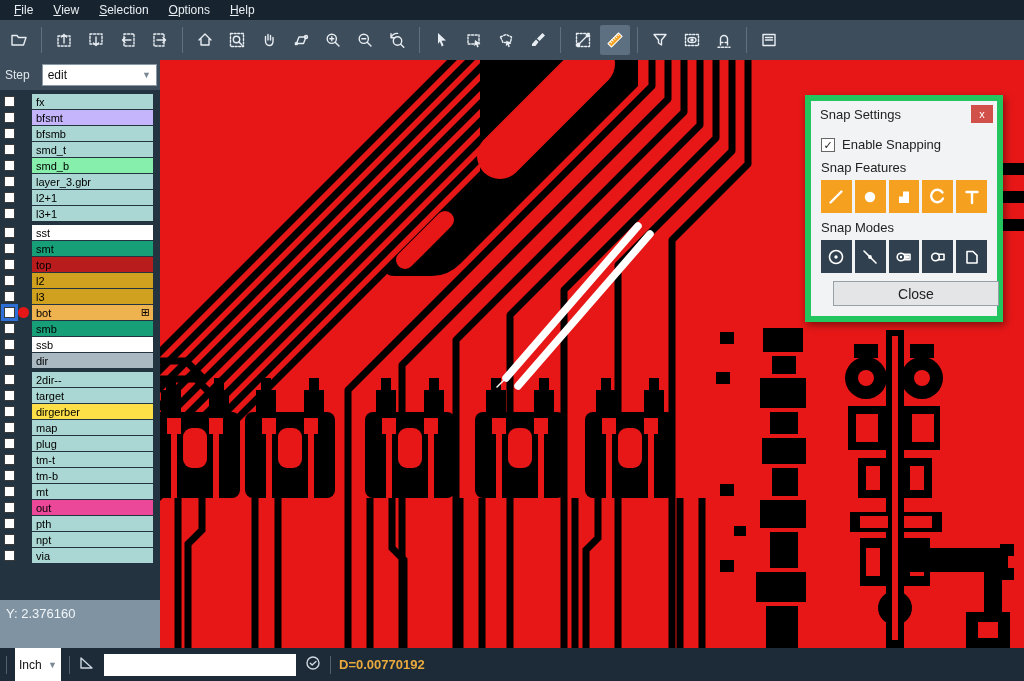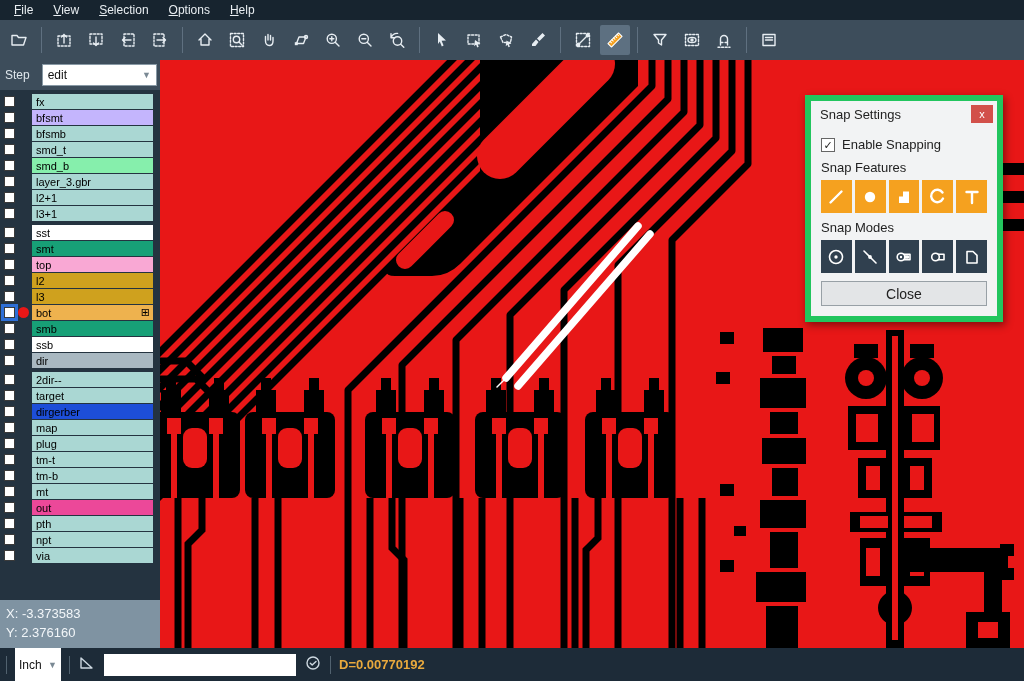--- a/index.html
+++ b/index.html
@@ -45,21 +45,21 @@
   .dlg-body { padding:2px 10px 10px; }
   .chk-row { display:flex; align-items:center; gap:7px; margin:8px 0; }
   .chk { width:14px; height:14px; background:#fff; border:1px solid #666; font-size:11px; line-height:12px; text-align:center; color:#222; flex:none; }
   .sec-label { margin:7px 0 5px; }
   .btn-row { display:flex; gap:3px; }
   .fbtn,.mbtn { width:33px; height:33px; display:flex; align-items:center; justify-content:center; border:none; padding:0; }
   .fbtn { background:#f5a11f; }
   .mbtn { background:#30404f; }
   .fbtn svg { stroke:#fff; fill:none; stroke-width:2.4; stroke-linecap:round; }
   .mbtn svg { stroke:#fff; fill:none; stroke-width:1.6; stroke-linecap:round; stroke-linejoin:round; }
-  .close-btn { margin-top:8px; width:100%; height:25px; background:#e3e5e7; border:1px solid #98a0a6; font-size:14px; color:#222; font-family:inherit; }
+  .close-btn { margin-top:8px; width:100%; height:25px; background:#e3e5e7; border:1px solid #98a0a6; font-size:14px; color:#222; font-family:inherit;margin-left:12px; }
   
   .statusbar { height:33px; background:#1d2b38; display:flex; align-items:center; font-size:12px; color:#cdd8e0; gap:8px; padding:0 6px; }
   .vsep { width:1px; height:18px; background:#51626f; }
   .unit-select { width:46px; height:33px; background:#fff; color:#111; display:flex; align-items:center; justify-content:space-between; padding:0 4px; font-size:12px; }
   .meas-input { width:192px; height:22px; background:#fff; border:none; outline:none; }
   .sicon svg { stroke:#cdd8e0; fill:none; stroke-width:1.4; stroke-linecap:round; stroke-linejoin:round; }
   .dist { color:#e9a93d; font-size:13px; font-weight:bold; }
 </style>
 </head>
 <body>
@@ -294,21 +294,21 @@
           <div class="layer-row">
             <span class="cb"></span>
             <span class="ind"></span>
             <span class="lab" style="background: rgb(23, 160, 119);">
               <span>smt</span>
             </span>
           </div>
           <div class="layer-row">
             <span class="cb"></span>
             <span class="ind"></span>
-            <span class="lab" style="background: #f9a8d4;">
+            <span class="lab" style="background: #b91c1c;">
               <span>top</span>
             </span>
           </div>
           <div class="layer-row">
             <span class="cb"></span>
             <span class="ind"></span>
             <span class="lab" style="background: rgb(207, 161, 30);">
               <span>l2</span>
             </span>
           </div>
@@ -362,21 +362,21 @@
           <div class="layer-row">
             <span class="cb"></span>
             <span class="ind"></span>
             <span class="lab" style="background: rgb(170, 215, 211);">
               <span>target</span>
             </span>
           </div>
           <div class="layer-row">
             <span class="cb"></span>
             <span class="ind"></span>
-            <span class="lab" style="background: #1d4ed8;">
+            <span class="lab" style="background: #fde047;">
               <span>dirgerber</span>
             </span>
           </div>
           <div class="layer-row">
             <span class="cb"></span>
             <span class="ind"></span>
             <span class="lab" style="background: rgb(170, 215, 211);">
               <span>map</span>
             </span>
           </div>
@@ -433,21 +433,20 @@
             <span class="cb"></span>
             <span class="ind"></span>
             <span class="lab" style="background: rgb(170, 215, 211);">
               <span>via</span>
             </span>
           </div>
         </div>
       </div>
     <div class="sb-fill"></div>
     <div class="coords">
-      <div>X: -3.373583</div>
       <div>Y: 2.376160</div>
     </div>
   </div>
 
   <div class="canvas-wrap">
     <svg width="864" height="588" viewBox="0 0 864 588">
       <rect x="0" y="0" width="864" height="588" fill="#e81717"></rect>
 
       <g stroke="#000" stroke-width="7" fill="none" stroke-linecap="round">
         <path d="M-8 300 L300 -8"></path>

